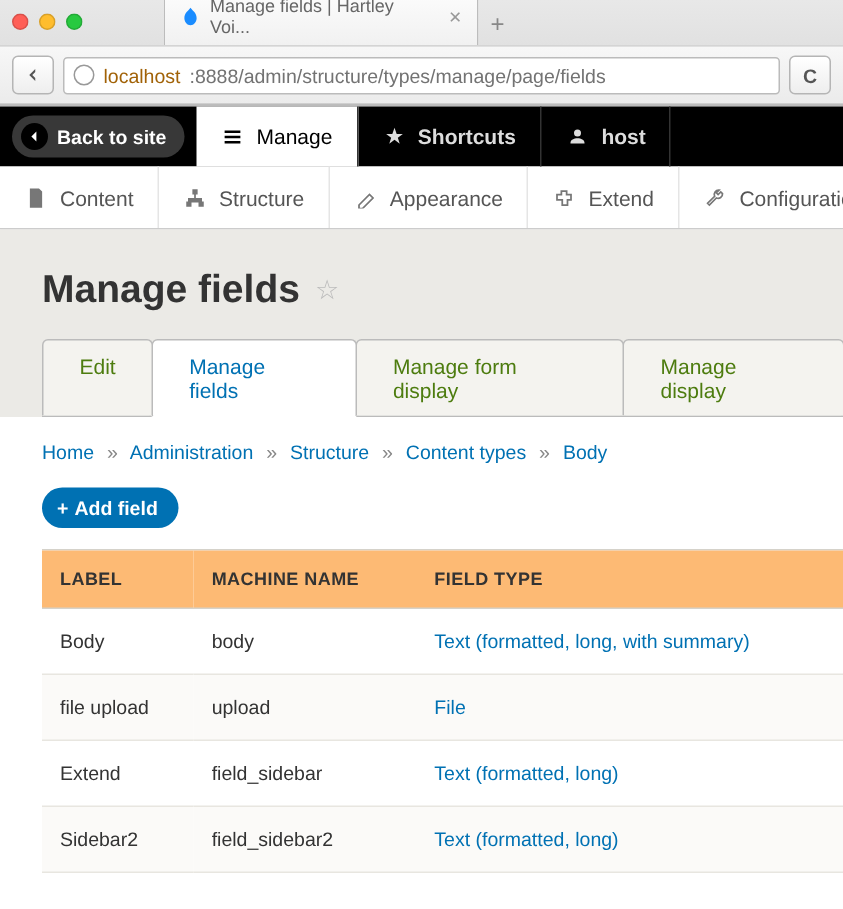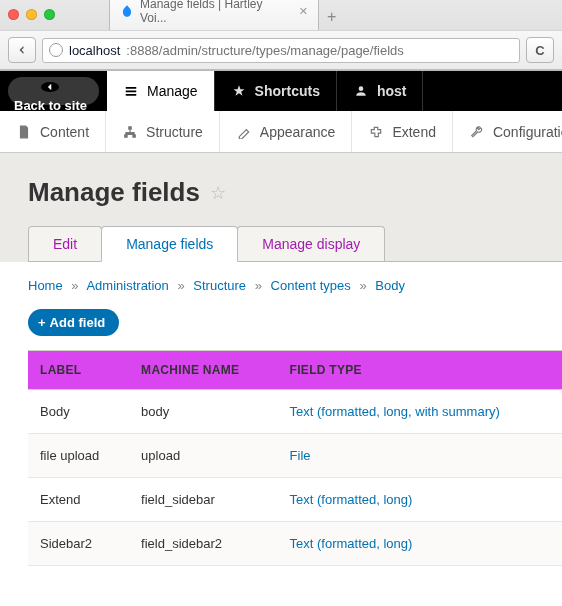--- a/index.html
+++ b/index.html
@@ -17,55 +17,55 @@
   .tab-bar { display: flex; align-items: flex-end; padding-left: 109px; height: 28px; margin-top: -26px; }
   .tab { background: linear-gradient(#fdfdfd, #f1f1f1); border: 1px solid #bcbcbc; border-bottom: none; border-radius: 4px 4px 0 0; padding: 5px 10px; display: flex; align-items: center; gap: 6px; font-size: 12px; color: #666; max-width: 210px; position: relative; }
   .tab-icon { width: 14px; height: 14px; display: flex; align-items: center; justify-content: center; }
   .tab-close { color: #999; font-size: 11px; margin-left: 4px; }
   .new-tab { margin-left: 8px; color: #888; font-size: 16px; padding-bottom: 4px; }
   
   .addr-bar { background: linear-gradient(#f7f7f7, #ebebeb); padding: 6px 8px; display: flex; align-items: center; gap: 6px; border-top: 1px solid #d4d4d4; border-bottom: 1px solid #bcbcbc; }
   .nav-back { width: 28px; height: 26px; background: linear-gradient(#fff,#eee); border: 1px solid #b5b5b5; border-radius: 4px; display: flex; align-items: center; justify-content: center; }
   .addr-input-wrap { flex: 1; background: #fff; border: 1px solid #bbb; border-radius: 3px; padding: 4px 6px; display: flex; align-items: center; gap: 6px; font-size: 13px; }
   .globe { width: 14px; height: 14px; border: 1px solid #999; border-radius: 50%; position: relative; }
-  .url-host { color: #0f172a; }
+  .url-host { color: #a16207; }
   .url-path { color: #737373; }
   .reload-btn { width: 28px; height: 26px; background: linear-gradient(#fff,#eee); border: 1px solid #b5b5b5; border-radius: 4px; display: flex; align-items: center; justify-content: center; font-weight: bold; color: #555; }
   
   
   .toolbar-top { background: #000; color: #fff; display: flex; align-items: stretch; height: 40px; font-size: 14px; }
   .toolbar-item { display: flex; align-items: center; gap: 8px; padding: 0 16px; border-right: 1px solid #333; cursor: pointer; color: #ddd; font-weight: bold; }
   .toolbar-item.active { background: #fff; color: #000; font-weight: normal; }
-  .back-host { background: #383838; border-radius: 14px; padding: 5px 12px 5px 6px; margin: 6px 8px; display: flex; align-items: center; gap: 6px; font-size: 13px; font-weight: bold; flex-direction: column; }
+  .back-host { background: #383838; border-radius: 14px; padding: 5px 12px 5px 6px; margin: 6px 8px; display: flex; align-items: center; gap: 6px; font-size: 13px; font-weight: bold; }
   .back-chevron { width: 18px; height: 18px; background: #000; border-radius: 50%; display:flex; align-items:center; justify-content:center; }
 
   .toolbar-sub { background: #fff; border-bottom: 1px solid #ccc; display: flex; height: 42px; font-size: 14px; box-shadow: 0 1px 2px rgba(0,0,0,0.06); }
   .sub-item { display: flex; align-items: center; gap: 8px; padding: 12px 16px; border-right: 1px solid #e5e5e5; cursor: pointer; color: #555; }
   
   .icon { display: inline-flex; width: 16px; height: 16px; align-items: center; justify-content: center; }
   .bg-region { background: #ebeae6; padding-top: 6px;}
   .page-title-row { display: flex; align-items: center; gap: 10px; padding: 18px 10px 18px 28px;}
   .page-title { font-size: 26px; font-weight: bold; color: #333; }
   .star { color: #bbb; font-size: 18px; }
   
   .tabs { display: flex; border-bottom: 1px solid #bbb; background: #ebeae6; margin-left: 28px;}
-  .tabp { padding: 9px 24px; border: 1px solid #bbb; border-bottom: none; margin-right: -1px; background: #f4f3ef; color: #a21caf; font-size: 14px; cursor: pointer; border-radius: 4px 4px 0 0; }
+  .tabp { padding: 9px 24px; border: 1px solid #bbb; border-bottom: none; margin-right: -1px; background: #f4f3ef; color: #4d7c0f; font-size: 14px; cursor: pointer; border-radius: 4px 4px 0 0; }
   .tabp.active { background: #fff; color: #222; border-bottom: 1px solid #fff; margin-bottom: -1px; font-weight: normal; color:#0071b3;}
   .tabp.active span{ color:#0071b3; }
   
   .breadcrumb { padding: 16px 28px 0; font-size: 13px; color: #666; background:#fff; }
   .breadcrumb a { color: #0071b3; text-decoration: none; }
   .breadcrumb .sep { margin: 0 5px; color: #888; }
   
   .add-row { padding: 16px 28px 14px; background:#fff;}
   .add-btn { background: #0071b3; color: #fff; border: none; border-radius: 14px; padding: 6px 14px 6px 10px; font-size: 13px; font-weight: bold; cursor: pointer; display: inline-flex; align-items: center; gap: 4px; }
   
   .table-wrap { margin: 0 0 0 28px; border-top: 1px solid #d5d2ca; background:#fff;}
   table { width: 100%; border-collapse: collapse; font-size: 13px; }
-  th { text-align: left; padding: 12px 12px; font-size: 12px; letter-spacing: 0.3px; color: #333; background: #d946ef; border-bottom: 1px solid #d5d2ca; font-weight: bold; text-transform: uppercase;}
+  th { text-align: left; padding: 12px 12px; font-size: 12px; letter-spacing: 0.3px; color: #333; background: #fdba74; border-bottom: 1px solid #d5d2ca; font-weight: bold; text-transform: uppercase;}
   td { padding: 14px 12px; border-bottom: 1px solid #e8e6e0; color: #333; }
   td.link a { color: #0071b3; text-decoration: none; }
   tr:nth-child(even) td { background: #fbfaf8; }
 
   svg { display:block; }
 </style>
 </head>
 <body>
 
 <div class="browser-chrome">
@@ -182,20 +182,21 @@
 </div>
 
 <div class="bg-region">
   <div class="page-title-row">
     <h1 class="page-title">Manage fields</h1>
     <span class="star">☆</span>
   </div>
   <div class="tabs">
     <div class="tabp"><span>Edit</span></div>
     <div class="tabp active"><span>Manage fields</span></div>
+    <div class="tabp"><span>Manage form display</span></div>
     <div class="tabp"><span>Manage display</span></div>
   </div>
 </div>
 
 <div class="breadcrumb">
   <a href="#">Home</a>
   <span class="sep">»</span>
   <a href="#">Administration</a>
   <span class="sep">»</span>
   <a href="#">Structure</a>

